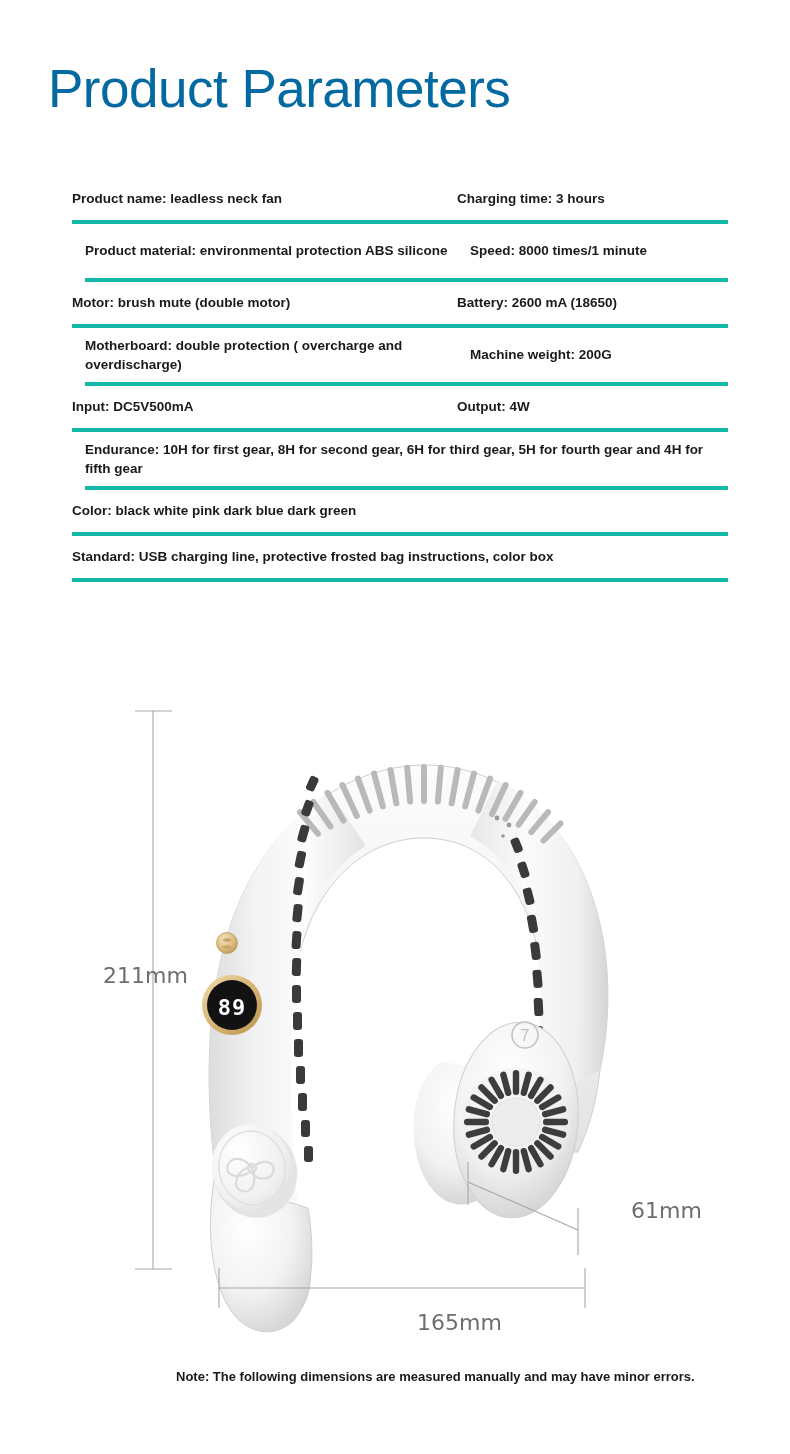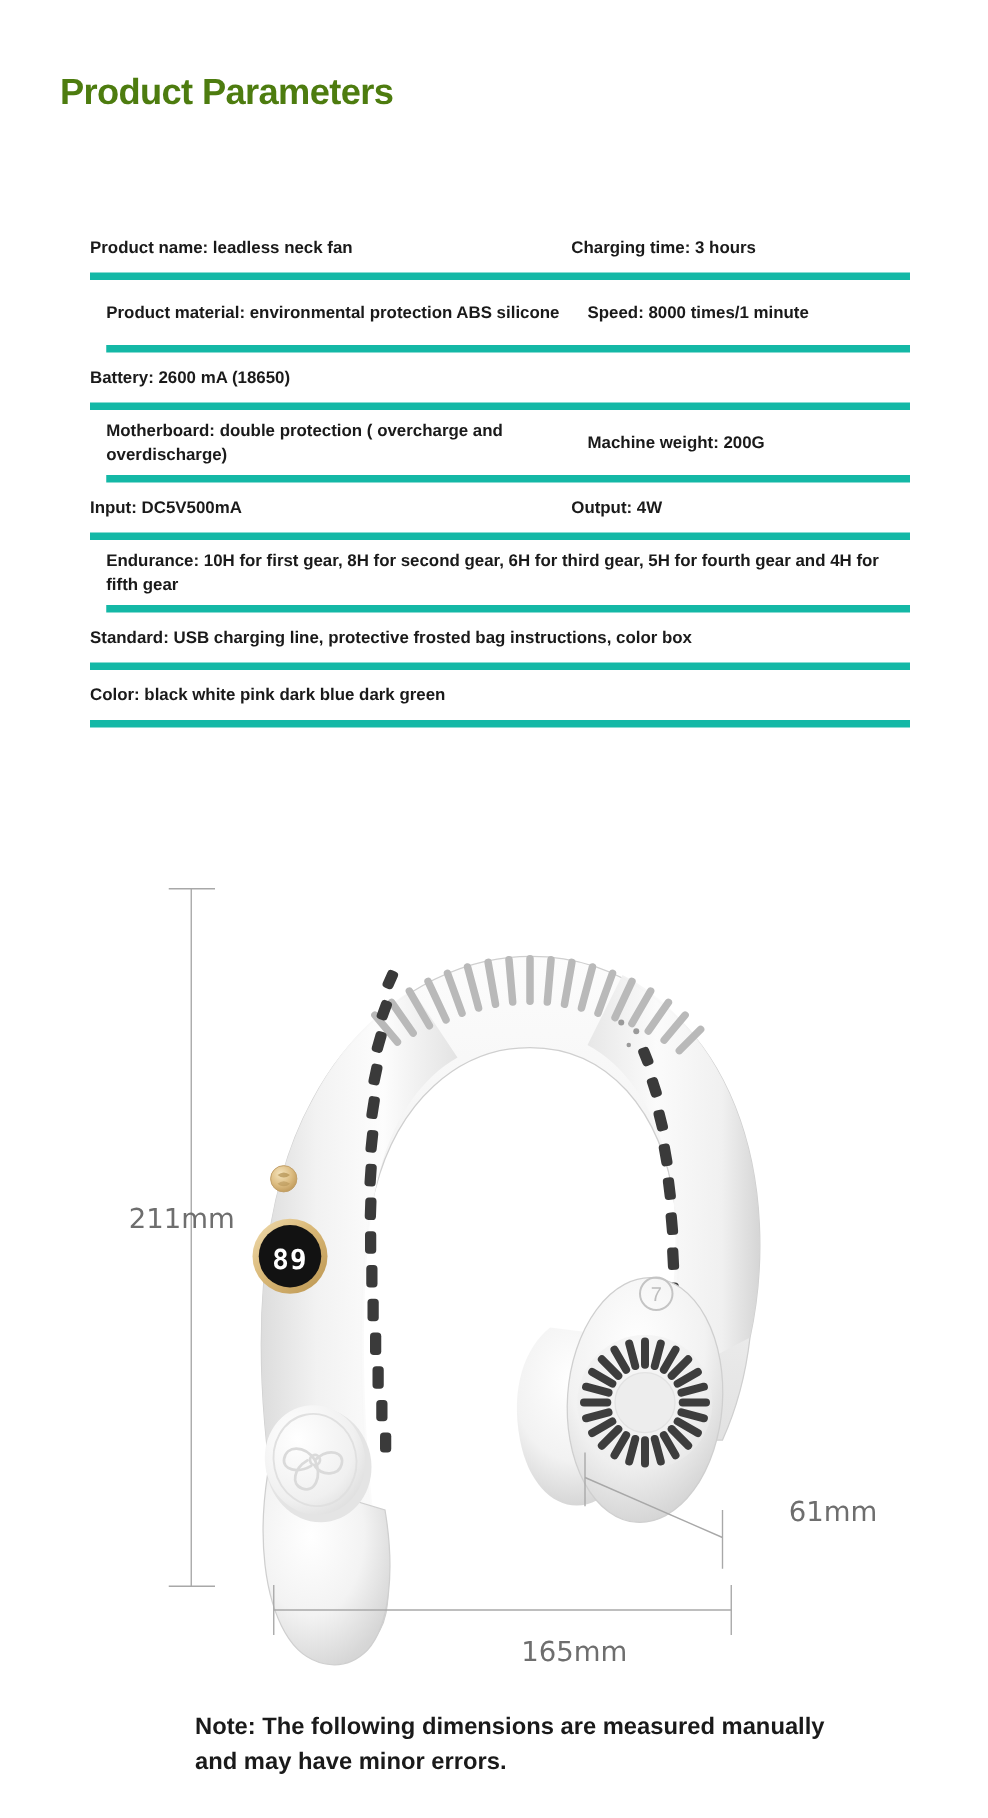--- a/index.html
+++ b/index.html
@@ -13,38 +13,38 @@
     position: relative;
   }
 
   .page { position: relative; width: 790px; height: 1454px; }
 
   
   .page-title {
     position: absolute;
     left: 48px;
     top: 58px;
-    font-size: 29px;
-    font-weight: bold;
-    color: #4d7c0f;
+    font-size: 53px;
+    font-weight: normal;
+    color: #0369a1;
     letter-spacing: -0.5px;
   }
 
   
   .spec-table {
     position: absolute;
     left: 72px;
     top: 178px;
     width: 656px;
   }
 
   .spec-row {
     display: flex;
     align-items: center;
-    border-bottom: 6px solid #14b8a6;
+    border-bottom: 4px solid #14b8a6;
     min-height: 46px;
     padding: 6px 0;
   }
   .spec-row.tall { min-height: 58px; margin-left: 13px; }
 
   .spec-cell {
     font-size: 13.5px;
     font-weight: bold;
     color: #1a1a1a;
     line-height: 1.42;
@@ -74,24 +74,24 @@
     white-space: nowrap;
     margin-left: 43px;
   }
   .dim-211 { left: 60px;  top: 963px; }
   .dim-165 { left: 374px; top: 1310px; }
   .dim-61  { left: 588px; top: 1198px; }
 
   
   .note {
     position: absolute;
-    left: 156px;
+    left: 176px;
     top: 1368px;
     width: 530px;
-    font-size: 19px;
+    font-size: 13px;
     font-weight: bold;
     color: #1a1a1a;
     line-height: 1.45;
   }
 </style>
 </head>
 <body>
 
 <div class="page">
 
@@ -103,43 +103,44 @@
       <div class="spec-cell left">Product name: leadless neck fan</div>
       <div class="spec-cell right">Charging time: 3 hours</div>
     </div>
 
     <div class="spec-row tall">
       <div class="spec-cell left">Product material: environmental protection ABS silicone</div>
       <div class="spec-cell right">Speed: 8000 times/1 minute</div>
     </div>
 
     <div class="spec-row">
+      <div class="spec-cell left">Motor: brush mute (double motor)</div>
       <div class="spec-cell right">Battery: 2600 mA (18650)</div>
     </div>
 
     <div class="spec-row tall">
       <div class="spec-cell left">Motherboard: double protection ( overcharge and overdischarge)</div>
       <div class="spec-cell right">Machine weight: 200G</div>
     </div>
 
     <div class="spec-row">
       <div class="spec-cell left">Input: DC5V500mA</div>
       <div class="spec-cell right">Output: 4W</div>
     </div>
 
     <div class="spec-row tall">
       <div class="spec-cell full">Endurance: 10H for first gear, 8H for second gear, 6H for third gear, 5H for fourth gear and 4H for fifth gear</div>
     </div>
 
     <div class="spec-row">
+      <div class="spec-cell full">Color: black white pink dark blue dark green</div>
+    </div>
+
+    <div class="spec-row">
       <div class="spec-cell full">Standard: USB charging line, protective frosted bag instructions, color box</div>
-    </div>
-
-    <div class="spec-row">
-      <div class="spec-cell full">Color: black white pink dark blue dark green</div>
     </div>
 
   </div>
 
   <div class="product-area">
     <svg class="product-svg" width="790" height="700" viewBox="0 0 790 700">
       <defs>
 
         <linearGradient id="gLeftArm" x1="0" y1="0" x2="1" y2="0">
           <stop offset="0%" stop-color="#dcdcdc"></stop>

